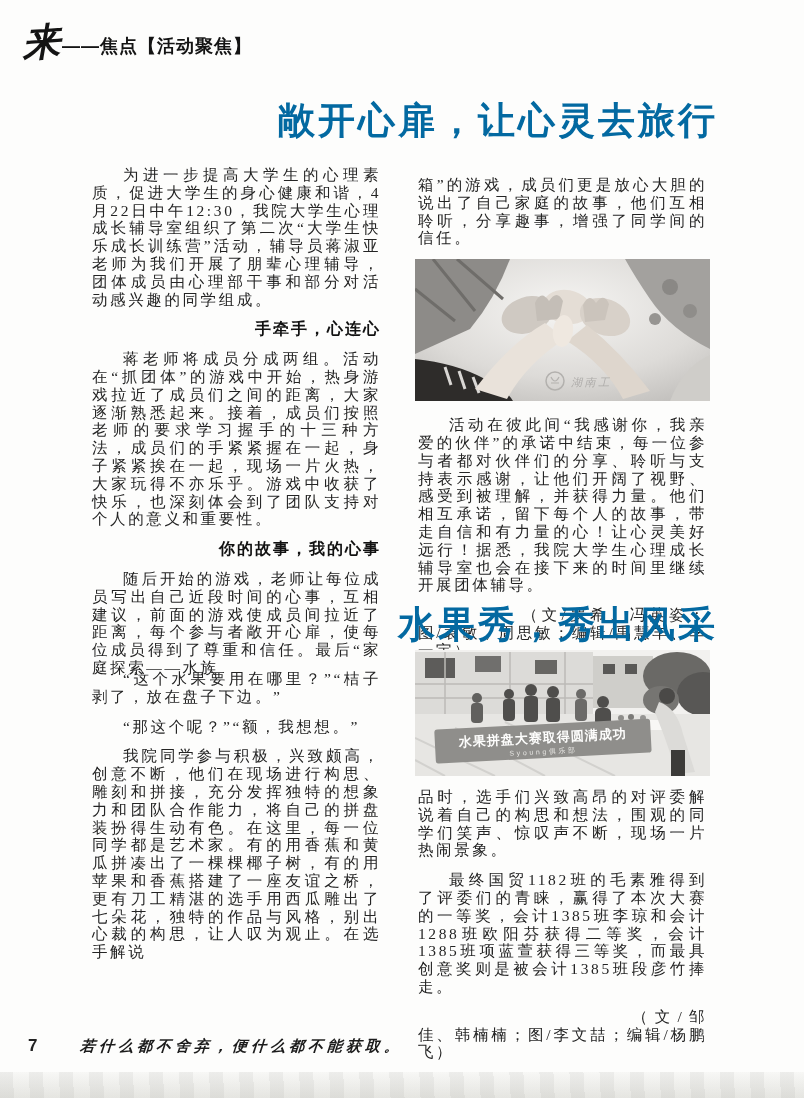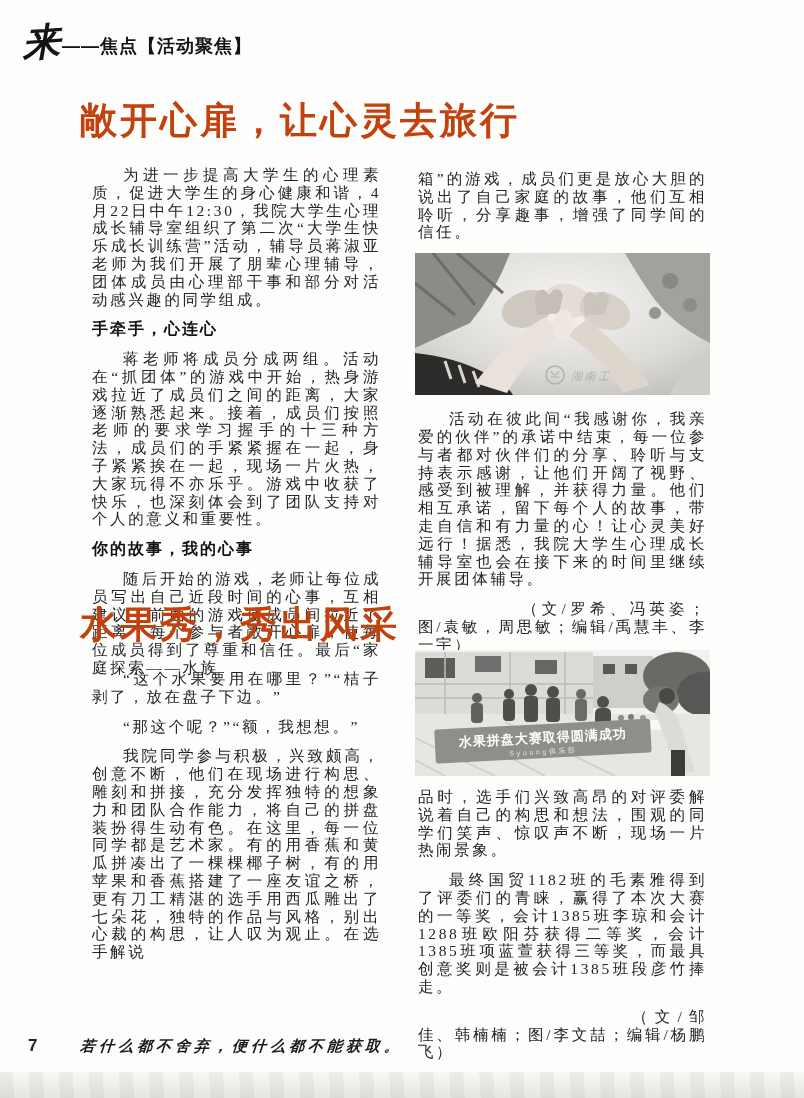--- a/index.html
+++ b/index.html
@@ -14,32 +14,32 @@
   .logo-char{
     font-family:"DejaVu Serif", serif;font-style:italic;font-weight:700;
     font-size:38px;line-height:40px;color:#141414;transform:rotate(-4deg);
   }
   .section-title{
     font-family:"Liberation Sans", sans-serif;font-weight:900;
     font-size:18px;letter-spacing:1px;color:#141414;padding-bottom:4px;margin-top:20px;
   }
   
   .art-title{
-    left:80px;width:638px;text-align:left;
+    left:80px;width:638px;text-align:right;
     font-family:"Liberation Sans", sans-serif;font-weight:900;
-    font-size:37px;letter-spacing:3px;color:#c2410c;white-space:nowrap;
+    font-size:37px;letter-spacing:3px;color:#0369a1;white-space:nowrap;
   }
   
   .col{font-size:15.5px;line-height:17.8px;letter-spacing:2.6px;
        text-align:justify;text-justify:inter-character;color:#242424;}
   .col p{margin:12px;}
   .p-indent{text-indent:2em;}
   .subhead{
     font-family:"Liberation Sans", sans-serif;font-weight:700;
-    text-align:left;text-indent:0;font-size:16px;letter-spacing:2px;color:#111;
+    text-align:right;text-indent:0;font-size:16px;letter-spacing:2px;color:#111;
     margin:1px 0;
   }
   .credits1{text-indent:104px;}
   .credits2{text-indent:214px;}
   
   .photo{display:block;background:#e9e9e9;}
   
   .page-number{
     left:28px;top:1036px;font-family:"Liberation Sans", sans-serif;
     font-weight:700;font-size:17px;color:#222;
@@ -67,21 +67,21 @@
 <div class="abs art-title" style="top:96px;">敞开心扉，让心灵去旅行</div>
 
 <div class="abs col" style="left:80px;top:154px;width:313px;">
   <p class="p-indent">为进一步提高大学生的心理素质，促进大学生的身心健康和谐，4月22日中午12:30，我院大学生心理成长辅导室组织了第二次“大学生快乐成长训练营”活动，辅导员蒋淑亚老师为我们开展了朋辈心理辅导，团体成员由心理部干事和部分对活动感兴趣的同学组成。</p>
   <p class="subhead">手牵手，心连心</p>
   <p class="p-indent">蒋老师将成员分成两组。活动在“抓团体”的游戏中开始，热身游戏拉近了成员们之间的距离，大家逐渐熟悉起来。接着，成员们按照老师的要求学习握手的十三种方法，成员们的手紧紧握在一起，身子紧紧挨在一起，现场一片火热，大家玩得不亦乐乎。游戏中收获了快乐，也深刻体会到了团队支持对个人的意义和重要性。</p>
   <p class="subhead">你的故事，我的心事</p>
   <p class="p-indent">随后开始的游戏，老师让每位成员写出自己近段时间的心事，互相建议，前面的游戏使成员间拉近了距离，每个参与者敞开心扉，使每位成员得到了尊重和信任。最后“家庭探索——水族</p>
 </div>
 
-<div class="abs col" style="left:406px;top:158px;width:313px;">
+<div class="abs col" style="left:406px;top:164px;width:313px;">
   <p>箱”的游戏，成员们更是放心大胆的说出了自己家庭的故事，他们互相聆听，分享趣事，增强了同学间的信任。</p>
 
   <svg class="photo" style="margin:7px auto 15px auto;" width="295" height="142" viewBox="0 0 295 142">
     <defs>
       <radialGradient id="pg" cx="50%" cy="35%" r="80%">
         <stop offset="0%" stop-color="#f6f5f3"></stop>
           <stop offset="60%" stop-color="#dddbd8"></stop>
           <stop offset="100%" stop-color="#bdbbb8"></stop>
       </radialGradient>
     </defs>

